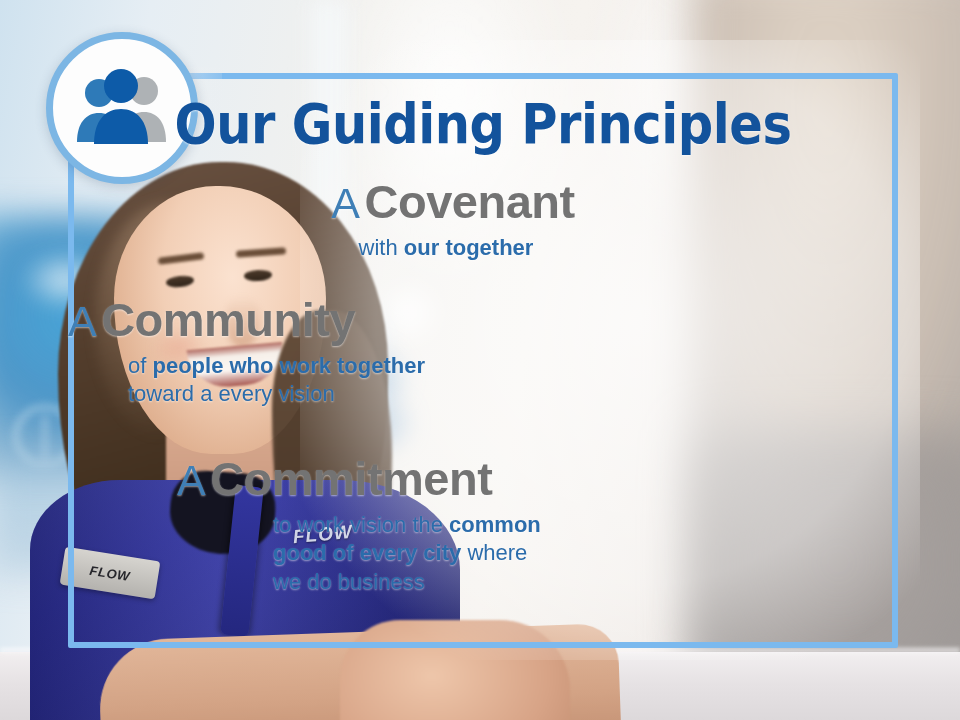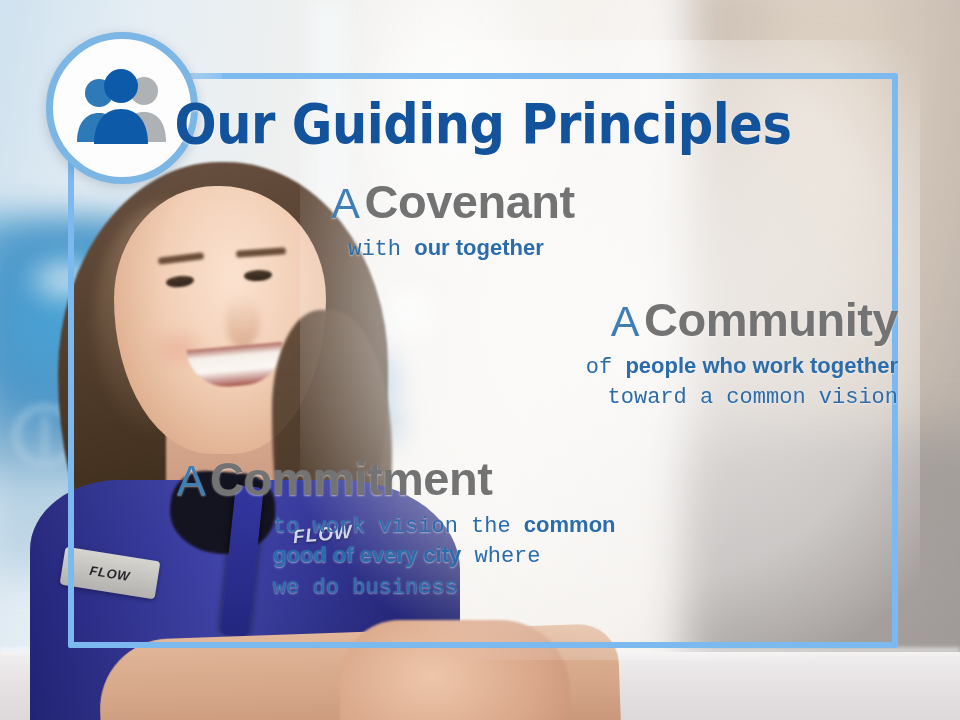--- a/index.html
+++ b/index.html
@@ -286,25 +286,25 @@
   }
   .p-sub{
     font-family:"Liberation Sans", sans-serif;
     font-size:22px;
     color:#2b6cab;
     line-height:1.30;
     margin-top:7px;
     text-shadow:0 1px 2px rgba(255,255,255,.55);
   }
   .p-sub b{ font-weight:bold; }
-  .p-sub .light{ font-weight:normal;font-family:Liberation Mono, monospace; }
+  .p-sub .light{ font-weight:normal; }
 
   .a-cov{ text-align:center; padding-right:60px; }
   .a-cov .p-sub{ padding-right:14px; }
-  .a-com{ text-align:right; }
+  .a-com{ text-align:left; padding-right:6px; }
   .a-com .p-sub{ padding-left:60px; }
   .a-cmt{ text-align:left; padding-left:109px; }
   .a-cmt .p-sub{ padding-left:96px; }
 </style>
 </head>
 <body>
 
 <div id="stage">
 
   <div class="photo">
@@ -392,21 +392,21 @@
     <div class="principle p2 a-com">
       <div class="p-title">
         <span class="p-article">A</span>
         <span class="p-word">Community</span>
       </div>
       <div class="p-sub">
         <div>
           <span class="light">of </span><b>people who work together</b>
         </div>
         <div>
-          <span class="light">toward a common vision</span>
+          <span class="light">toward a every vision</span>
         </div>
       </div>
     </div>
 
     <div class="principle p3 a-cmt">
       <div class="p-title">
         <span class="p-article">A</span>
         <span class="p-word">Commitment</span>
       </div>
       <div class="p-sub">

